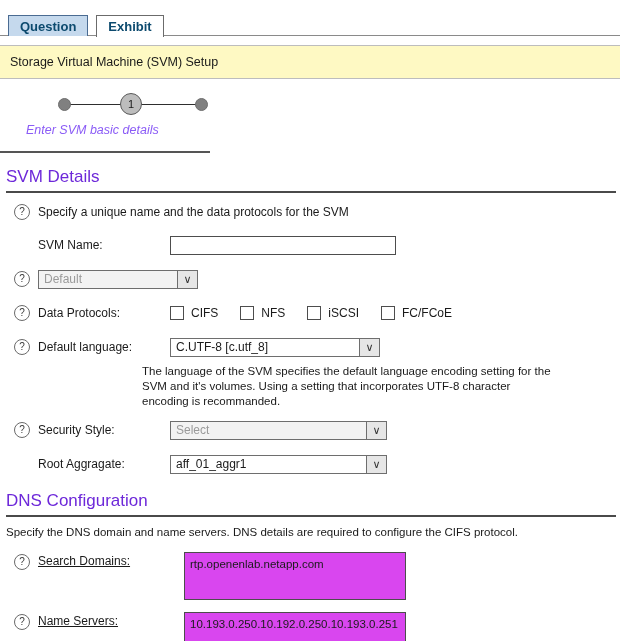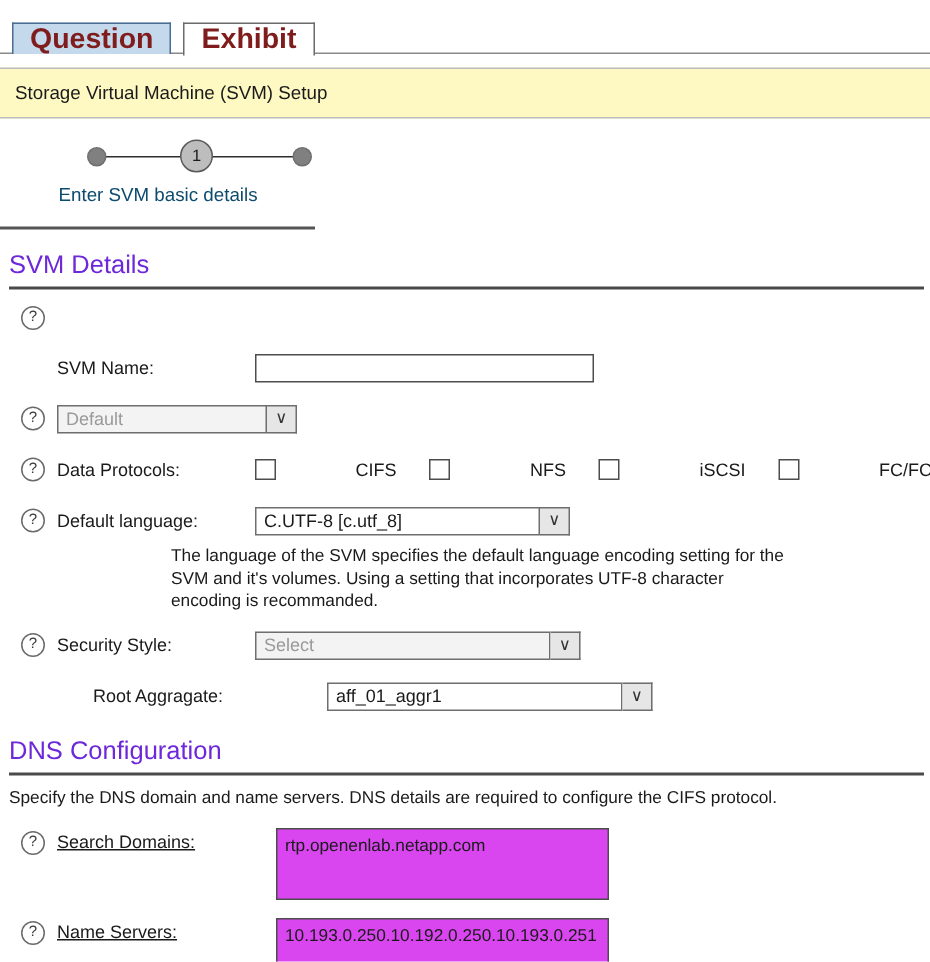--- a/index.html
+++ b/index.html
@@ -34,23 +34,23 @@
     height: 1px;
     background: #8a8a8a;
   }
   .tab {
     position: relative;
     z-index: 2;
     height: 21px;
     line-height: 21px;
     padding: 0 11px;
     margin-left: 8px;
-    font-size: 19px;
+    font-size: 13px;
     font-weight: bold;
-    color: #7f1d1d;
+    color: #0c4a6e;
     border: 1px solid #4a6b92;
     border-bottom: none;
     box-sizing: border-box;
     white-space: nowrap;
   }
   .tab.inactive {
     background: #c5d9ed;
   }
   .tab.active {
     background: #ffffff;
@@ -117,23 +117,24 @@
     background: #bdbdbd;
     border: 1px solid #5a5a5a;
     box-sizing: border-box;
     text-align: center;
     line-height: 20px;
     font-size: 11px;
     color: #1a1a1a;
   }
   .step-label {
     margin-top: 6px;
-    padding-left: 39px;
+    padding-left: 26px;
     font-size: 12.5px;
-    color: #0c4a6e;
+    color: #8b5cf6;
+    font-style: italic;
   }
 
   .short-rule {
     width: 210px;
     height: 2px;
     background: #555555;
     margin: 10px 0 0 0;
   }
 
   
@@ -243,40 +244,39 @@
 
   
   .protocols {
     display: flex;
     align-items: center;
   }
   .cb-item {
     display: flex;
     align-items: center;
     margin-right: 22px;
-    gap: 46px;
   }
   .cb-box {
     width: 14px;
     height: 14px;
     border: 1px solid #4d4d4d;
     background: #ffffff;
     box-sizing: border-box;
     margin-right: 7px;
   }
   .cb-label { font-size: 12px; }
 
   .helptext {
     font-size: 11.5px;
     line-height: 15px;
     color: #1a1a1a;
     width: 412px;
     padding-top: 4px;
   }
-  .helptext-row { padding-left: 114px; }
+  .helptext-row { padding-left: 114px; margin-left: 28px; }
 
   .textarea {
     width: 222px;
     height: 48px;
     border: 1px solid #4d4d4d;
     background: #d946ef;
     box-sizing: border-box;
     font-size: 11.5px;
     line-height: 15px;
     padding: 4px 5px;
@@ -320,20 +320,21 @@
 
 <div class="short-rule"></div>
 
 <div class="section-title">SVM Details</div>
 <div class="section-rule"></div>
 
 <div class="form">
 
   <div class="row">
     <div class="help-icon">?</div>
+    <div class="row-label">Specify a unique name and the data protocols for the SVM</div>
   </div>
 
   <div class="row" style="padding-top:7px;">
     <div class="help-spacer"></div>
     <div class="label-col">SVM Name:</div>
     <div class="textinput name" placeholder=""></div>
   </div>
 
   <div class="row" style="padding-top:8px;">
     <div class="help-icon">?</div>
@@ -381,21 +382,21 @@
 
   <div class="row" style="padding-top:8px;">
     <div class="help-icon">?</div>
     <div class="label-col">Security Style:</div>
     <div class="combo w-sec">
       <div class="field disabled">Select</div>
       <div class="arrow">∨</div>
     </div>
   </div>
 
-  <div class="row" style="padding-top:8px;gap:24px;">
+  <div class="row" style="padding-top:8px;">
     <div class="help-spacer"></div>
     <div class="label-col">Root Aggragate:</div>
     <div class="combo w-agg">
       <div class="field">aff_01_aggr1</div>
       <div class="arrow">∨</div>
     </div>
   </div>
 
 </div>
 

